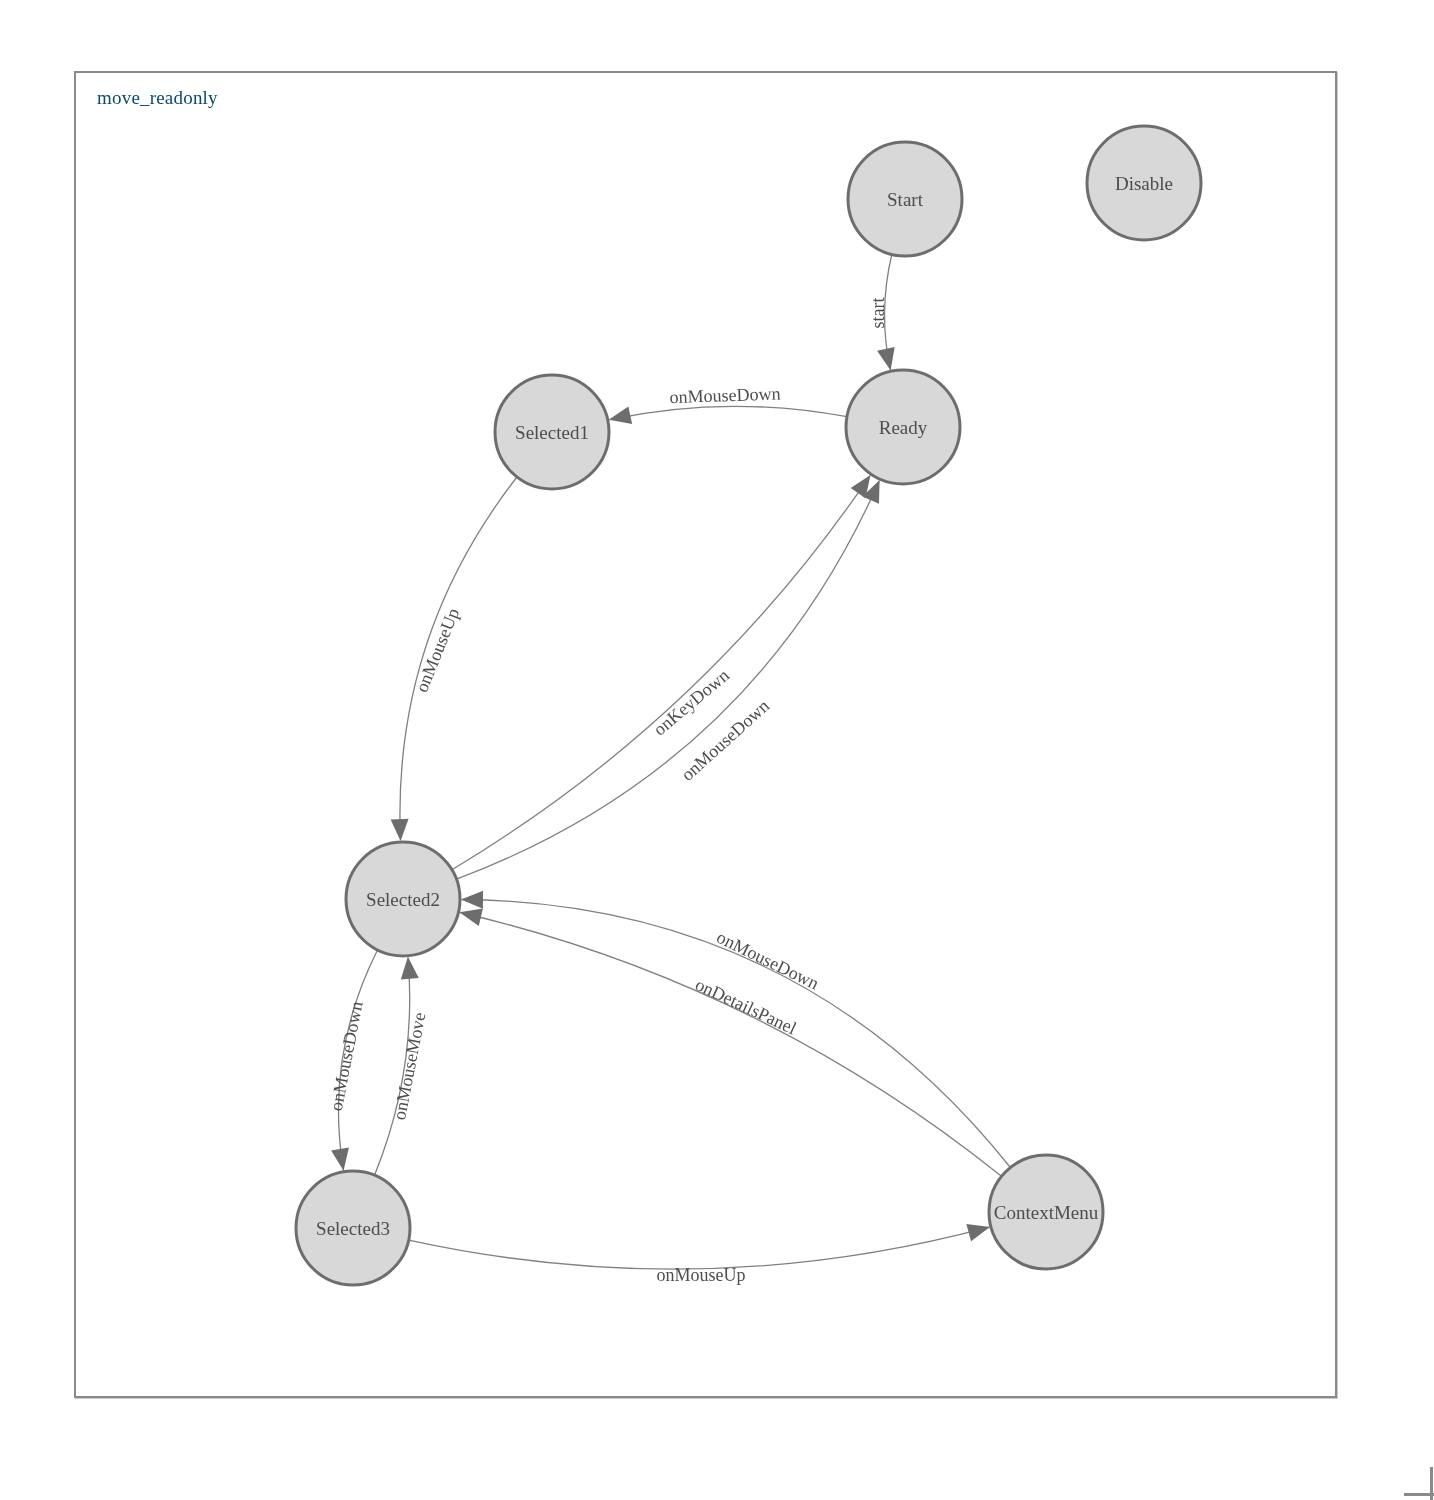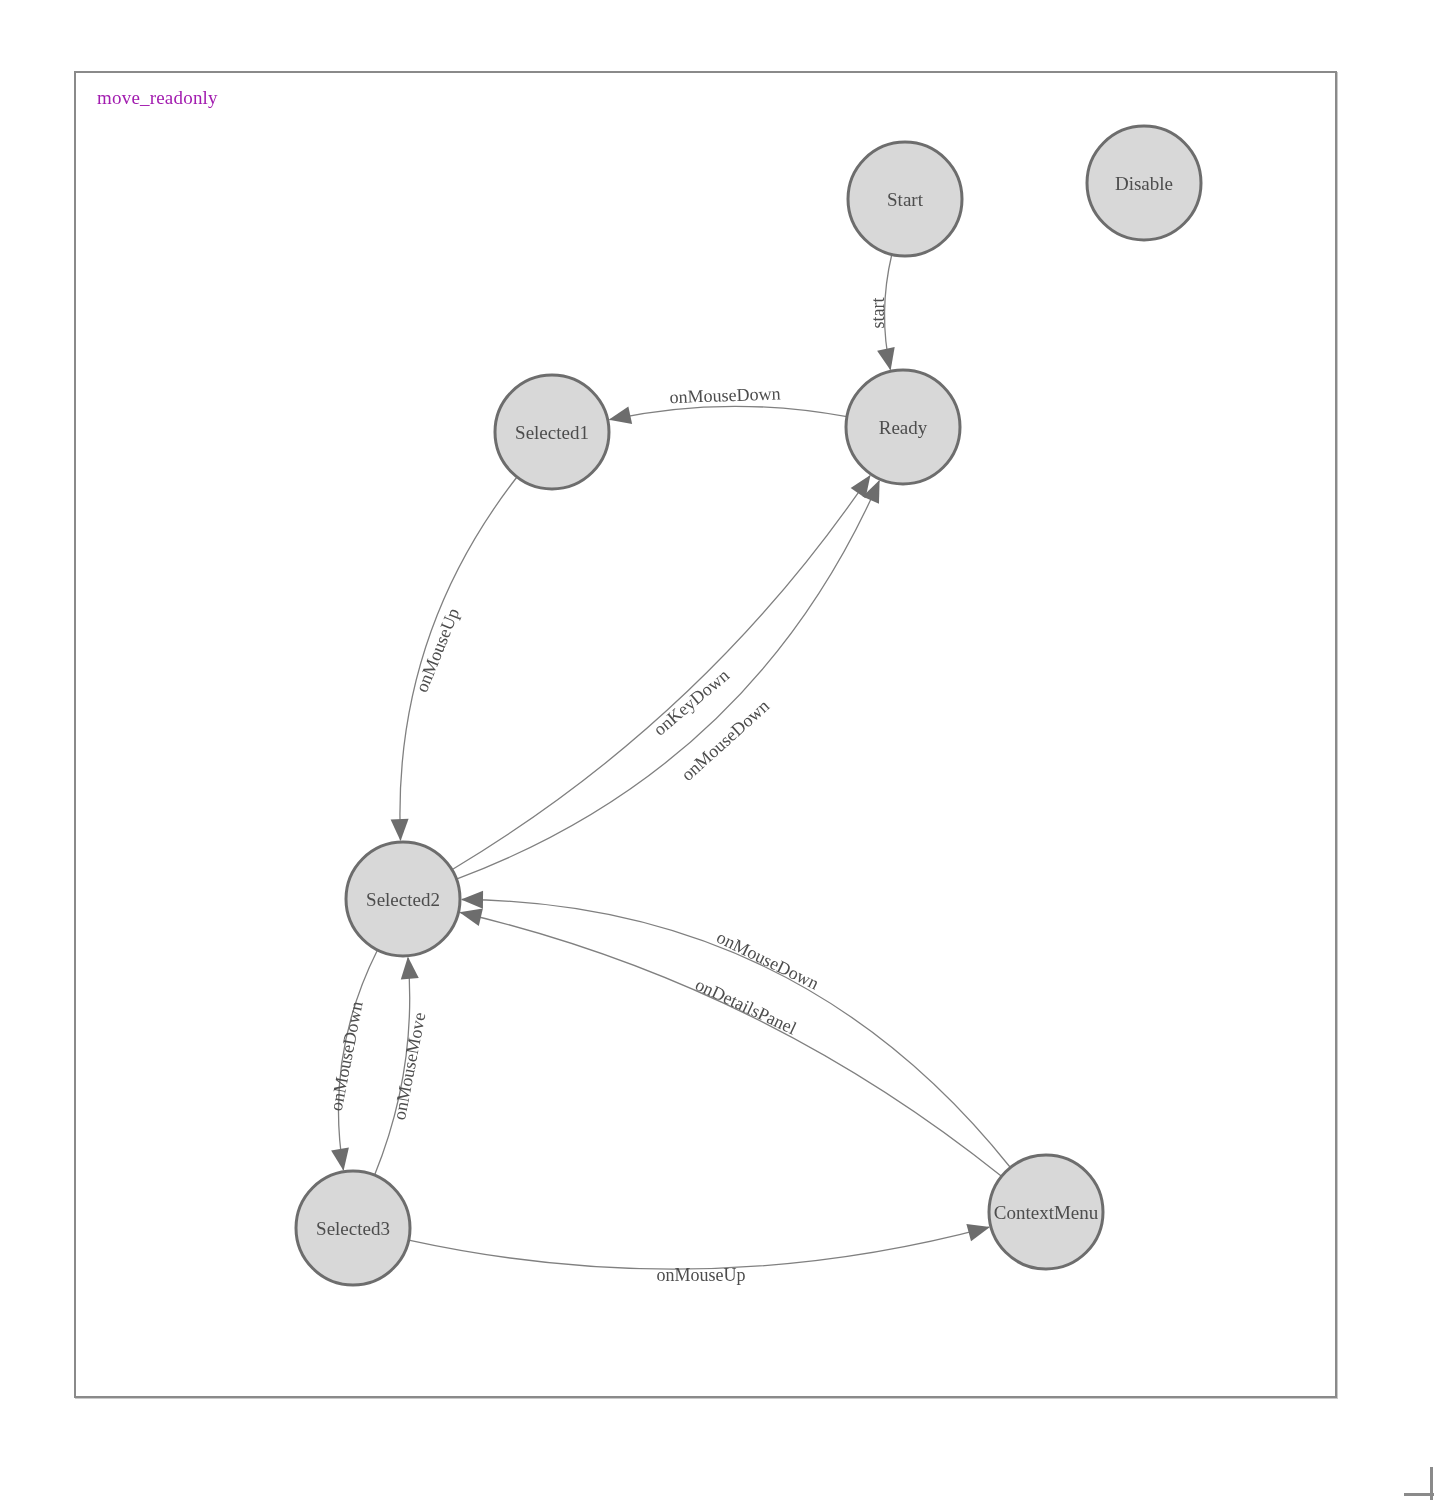--- a/index.html
+++ b/index.html
@@ -67,21 +67,21 @@
     width: 30px;
     height: 3px;
   }
 </style>
 </head>
 <body>
 
 <div id="page">
 
   <div id="diagram-panel" style="border-color: rgb(138, 138, 138);">
-    <div id="panel-title" style="color: #a21caf; font-family: Liberation Serif, serif;">move_readonly</div>
+    <div id="panel-title" style="color: #0c4a6e; font-family: Liberation Serif, serif;">move_readonly</div>
   </div>
 
   <svg id="diagram-svg" viewBox="0 0 1434 1500" xmlns="http://www.w3.org/2000/svg">
     <defs>
       <marker id="arrowhead" viewBox="0 0 24 20" refX="22" refY="10" markerWidth="24" markerHeight="20" markerUnits="userSpaceOnUse" orient="auto">
         <path id="arrowhead-path" d="M1,1 L23,10 L1,19 z" fill="#6d6d6d"></path>
       </marker>
     </defs>
     <g id="edge-layer">
         <path d="M 891.8 254.5 Q 878.0 312.8 890.4 369.4" fill="none" stroke="#808080" stroke-width="1.3" marker-end="url(#arrowhead)"></path>

